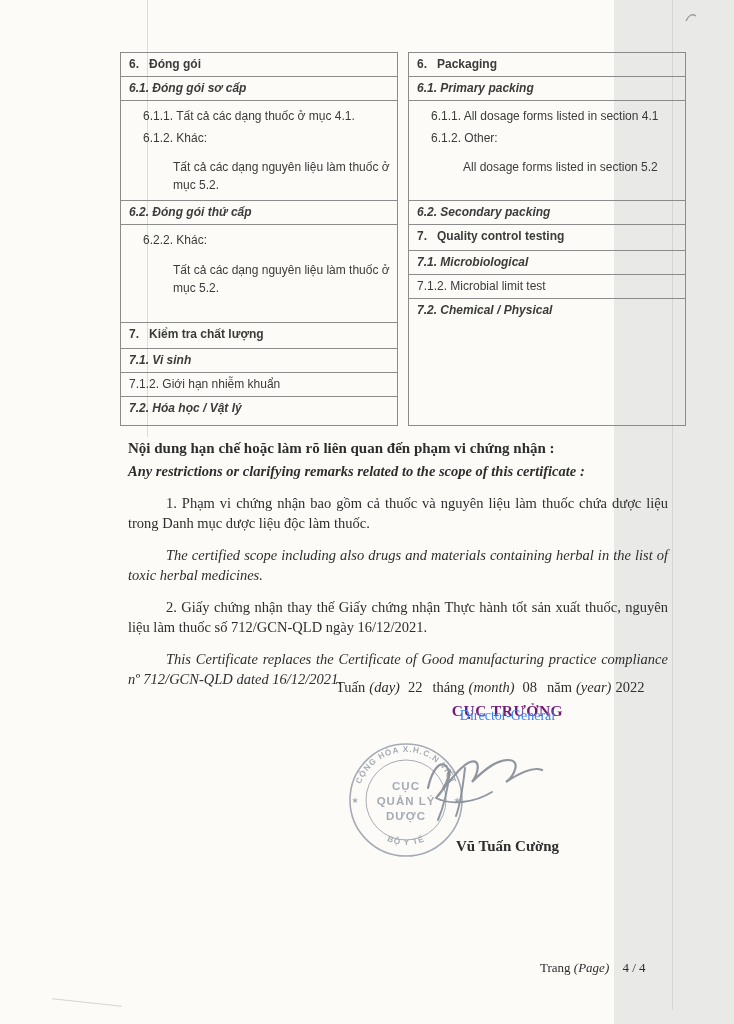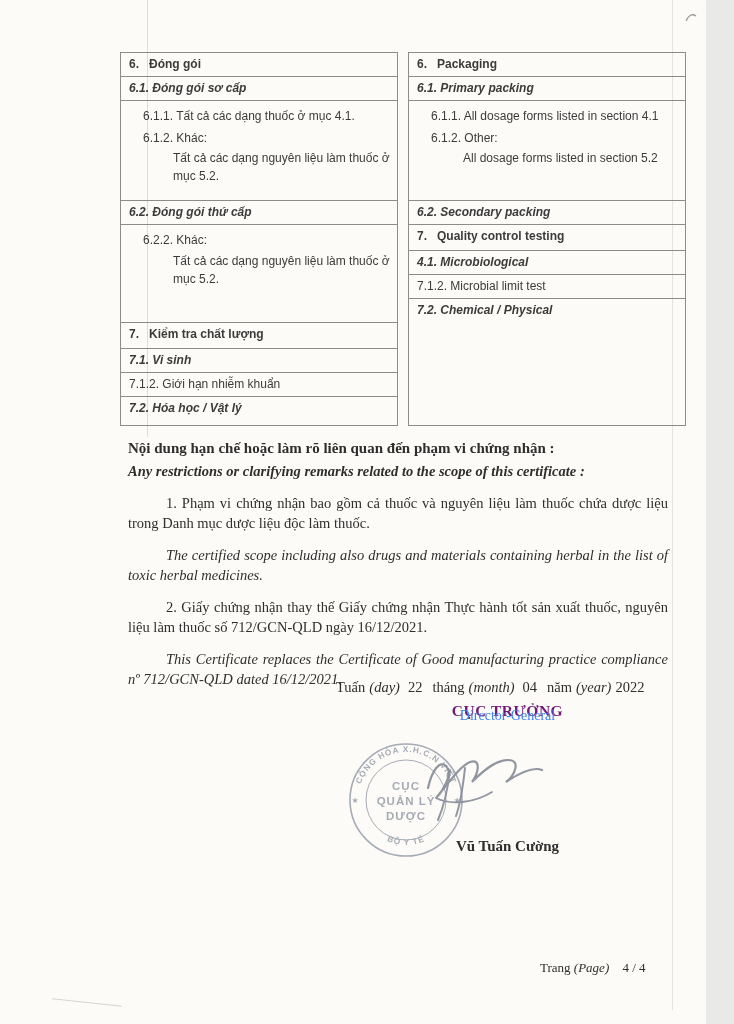--- a/index.html
+++ b/index.html
@@ -1,19 +1,19 @@
 <!DOCTYPE html>
 <html><head>
 <meta charset="utf-8">
 <style>
   * { margin:0; padding:0; box-sizing:border-box; }
   html,body { width:734px; height:1024px; overflow:hidden; }
   body { background:#e9e9e7; }
   .page {
-    position:relative; width:706px; height:1024px;
+    position:relative; width:614px; height:1024px;
     background:#fcfbf8; color:#333;
     font-family:"Liberation Serif", serif;
   }
 
   
   .fold-line { position:absolute; left:147px; top:0; width:1px; height:437px; background:rgba(110,110,110,.22); }
   .edge-right { position:absolute; left:672px; top:0; width:1px; height:1010px; background:rgba(110,110,110,.16); }
   .corner-mark { position:absolute; left:52px; top:1002px; width:70px; height:1px; background:rgba(110,110,110,.28); transform:rotate(6deg); }
   .tick-mark { position:absolute; left:684px; top:10px; }
 
@@ -30,21 +30,21 @@
   .hd  { font-weight:700; }
   .hdi { font-weight:700; font-style:italic; }
   .mh24 { min-height:24px; }
   .mh26 { min-height:26px; }
   .mh28 { min-height:28px; }
   .sub1 { min-height:100px; }
   .sub2 { min-height:98px; }
   .row.sub { padding:6px 6px 4px 6px; }
   .sub .l1 { margin:6px 0 0 16px; }
   .sub .l1:first-child { margin-top:2px; }
-  .sub .l2 { margin:3px 0 0 46px; width:222px; line-height:1.5; }
+  .sub .l2 { margin:12px 0 0 46px; width:222px; line-height:1.5; }
   .tbl.en .sub .l2 { margin-left:48px; width:216px; }
 
   
   .remarks { position:absolute; left:128px; top:438px; width:540px; font-size:14.5px; line-height:1.38; color:#2e2e2e; }
   .remarks .h-vi { font-weight:700; font-size:15px; }
   .remarks .h-en { font-weight:700; font-style:italic; margin-top:2px; }
   .remarks p { margin-top:12px; text-indent:38px; text-align:justify; }
   .remarks p.it { font-style:italic; }
 
   
@@ -106,38 +106,38 @@
     <div class="tbl en">
       <div class="row hd mh24">6.&nbsp;&nbsp;&nbsp;Packaging</div>
       <div class="row hdi mh24">6.1. Primary packing</div>
       <div class="row sub sub1">
         <div class="l1">6.1.1. All dosage forms listed in section 4.1</div>
         <div class="l1">6.1.2. Other:</div>
         <div class="l2">All dosage forms listed in section 5.2</div>
       </div>
       <div class="row hdi mh24">6.2. Secondary packing</div>
       <div class="row hd mh26">7.&nbsp;&nbsp;&nbsp;Quality control testing</div>
-      <div class="row hdi mh24">4.1. Microbiological</div>
+      <div class="row hdi mh24">7.1. Microbiological</div>
       <div class="row mh24">7.1.2. Microbial limit test</div>
       <div class="row hdi mh28">7.2. Chemical / Physical</div>
     </div>
 
   </div>
 
   <div class="remarks">
     <div class="h-vi">Nội dung hạn chế hoặc làm rõ liên quan đến phạm vi chứng nhận :</div>
     <div class="h-en">Any restrictions or clarifying remarks related to the scope of this certificate :</div>
     <p>1. Phạm vi chứng nhận bao gồm cả thuốc và nguyên liệu làm thuốc chứa dược liệu trong Danh mục dược liệu độc làm thuốc.</p>
     <p class="it">The certified scope including also drugs and materials containing herbal in the list of toxic herbal medicines.</p>
     <p>2. Giấy chứng nhận thay thế Giấy chứng nhận Thực hành tốt sản xuất thuốc, nguyên liệu làm thuốc số 712/GCN-QLD ngày 16/12/2021.</p>
     <p class="it">This Certificate replaces the Certificate of Good manufacturing practice compliance nº 712/GCN-QLD dated 16/12/2021.</p>
   </div>
 
   <div class="dateline">
-    <span>Tuấn</span><span class="it">(day)</span><span class="val">22</span><span>tháng</span><span class="it">(month)</span><span class="val">04</span><span>năm</span><span class="it">(year)</span><span>2022</span>
+    <span>Tuấn</span><span class="it">(day)</span><span class="val">22</span><span>tháng</span><span class="it">(month)</span><span class="val">08</span><span>năm</span><span class="it">(year)</span><span>2022</span>
   </div>
 
   <div class="sig-title-vi">CỤC TRƯỞNG</div>
   <div class="sig-title-en">Director-General</div>
 
   <div class="stamp-wrap">
     <svg width="300" height="150" viewBox="0 0 300 150" xmlns="http://www.w3.org/2000/svg">
       <g class="stamp-g">
         <circle cx="78" cy="74" r="56" fill="none" stroke-width="1.6" stroke="#9aa0ab"></circle>
         <circle cx="78" cy="74" r="40" fill="none" stroke-width="1" stroke="#9aa0ab"></circle>

